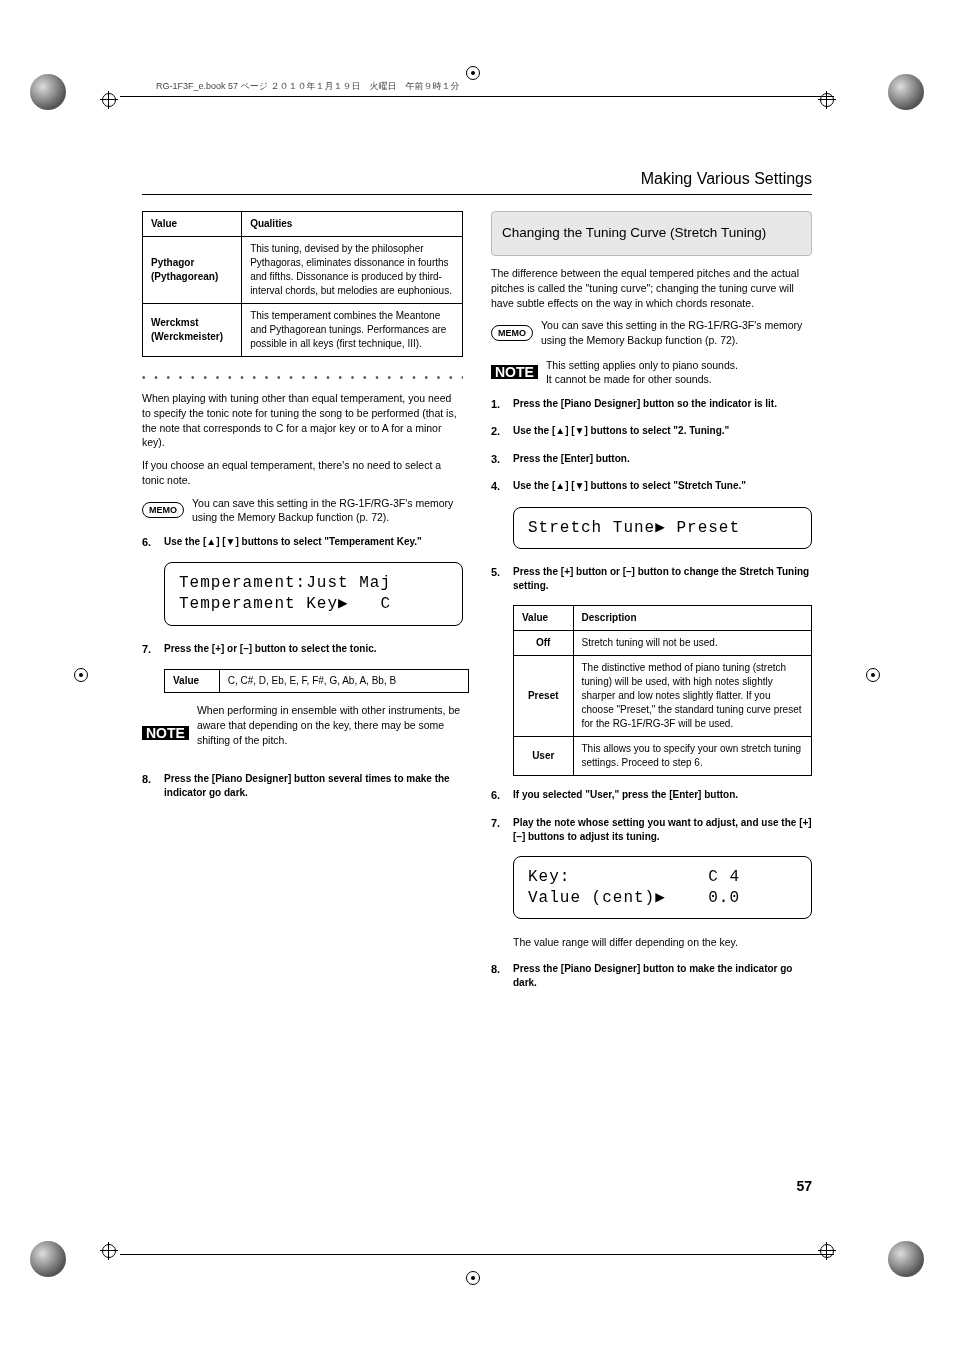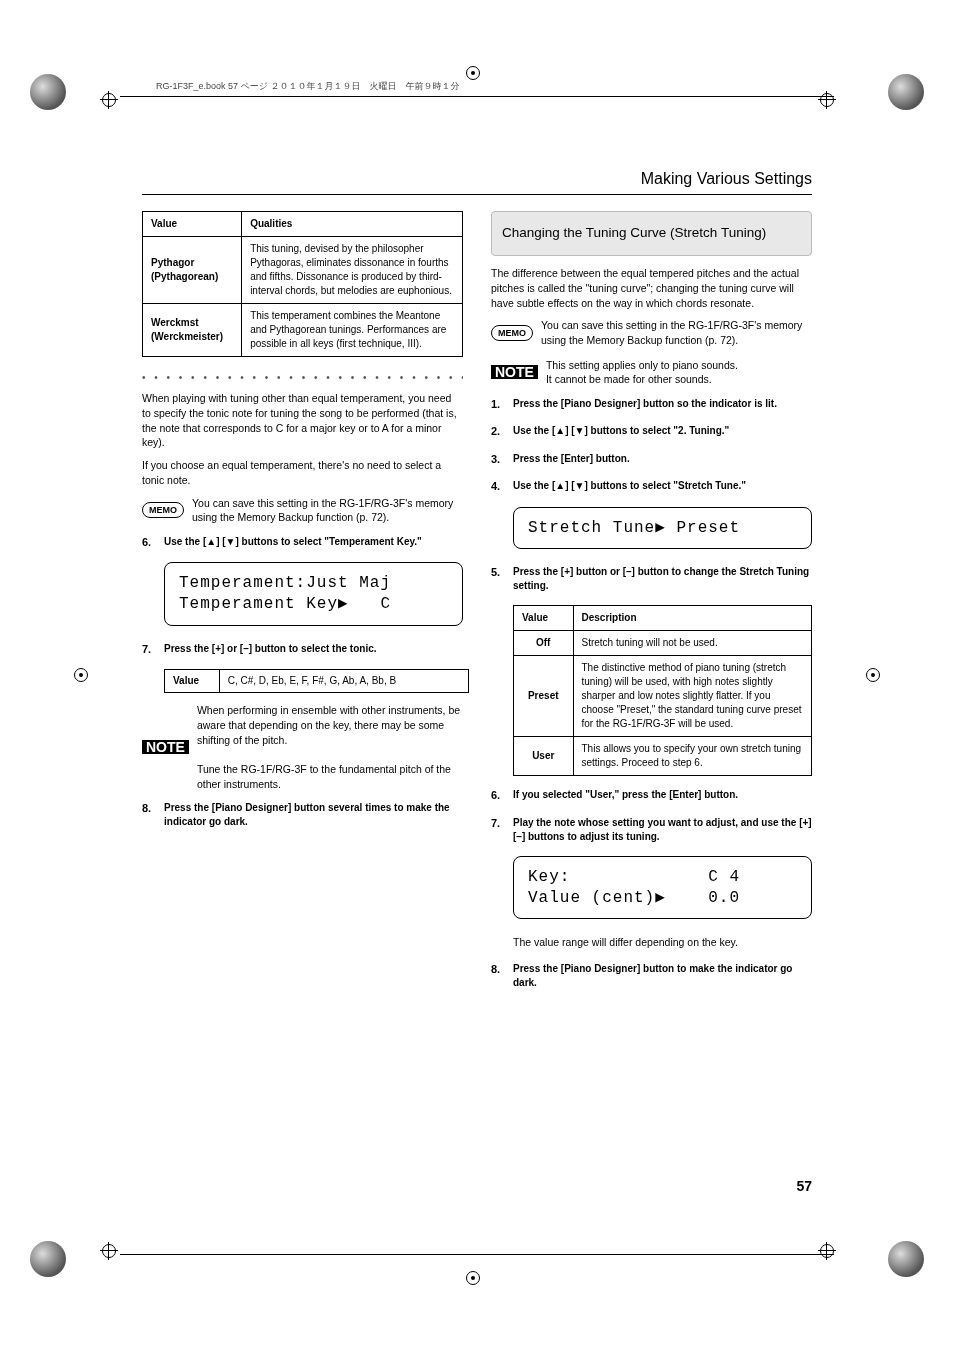--- a/index.html
+++ b/index.html
@@ -129,21 +129,20 @@
           <th style="width:18%">Value</th>
           <td>C, C#, D, Eb, E, F, F#, G, Ab, A, Bb, B</td>
         </tr>
       </tbody>
         </table>
 
       <div class="note-row">
         <span class="note-badge">NOTE</span>
         <span class="note-body">
           <span>When performing in ensemble with other instruments, be aware that depending on the key, there may be some shifting of the pitch.</span><br><br>
-          <span>Tune the RG-1F/RG-3F to the fundamental pitch of the other instruments.</span>
         </span>
       </div>
 
       <div class="step">
           <span class="num">8.</span>
           <span class="txt">Press the [Piano Designer] button several times to make the indicator go dark.</span>
         </div>
     </div>
 
     <div class="col">

